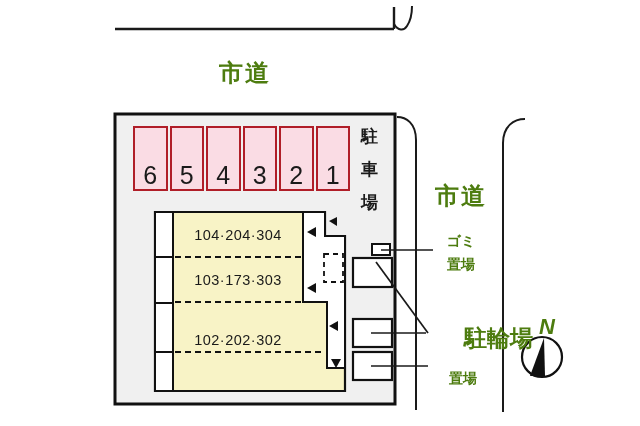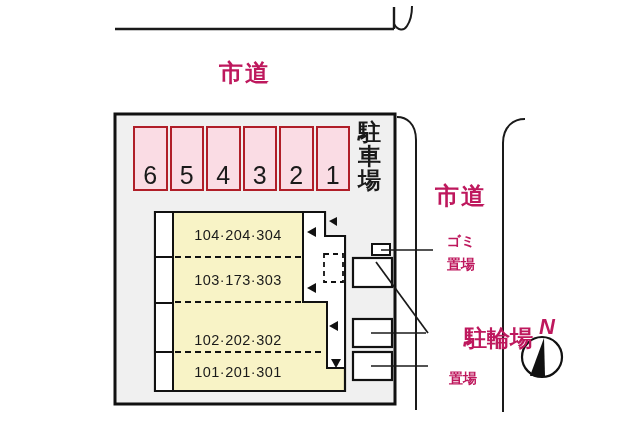--- a/index.html
+++ b/index.html
@@ -1,28 +1,28 @@
 <!DOCTYPE html>
 <html><head>
 <meta charset="utf-8">
 <style>
   html,body{margin:0;padding:0;background:#ffffff;}
   #stage{
     position:relative;width:640px;height:426px;background:#ffffff;overflow:hidden;
     font-family:"Liberation Sans", sans-serif;color:#1a1a1a;
   }
   #stage svg{position:absolute;left:0;top:0;z-index:1;}
-  .lbl{position:absolute;z-index:3;white-space:nowrap;color:#be185d;}
+  .lbl{position:absolute;z-index:3;white-space:nowrap;color:#4d7c0f;}
   .center{transform:translate(-50%,-50%);}
   .road-label{font-size:24px;font-weight:600;letter-spacing:2px;}
   .fac-label{font-size:14px;font-weight:600;line-height:23px;text-align:center;}
   .fac-label span{display:block;}
   .bicycle{font-size:23px;font-weight:600;padding-left:37px;}
   .parking-vert{
-    font-size:23px;font-weight:600;width:25px;line-height:24px;
+    font-size:17px;font-weight:600;width:25px;line-height:33px;
     word-break:break-all;text-align:center;z-index:3;position:absolute;
   }
   .stalls{
     position:absolute;left:133px;top:126px;width:217px;height:65px;
     display:flex;gap:2px;z-index:2;
   }
   .stall{
     flex:1;background:#fadce4;border:2px solid #b01e28;
     display:flex;align-items:flex-end;justify-content:center;
   }
@@ -105,21 +105,20 @@
     <div class="stall">
         <span class="num">1</span>
       </div>
   </div>
 
   <div class="parking-vert" style="left:357px;top:120px;">駐車場</div>
 
   <div class="room-label" style="left:238px;top:235px;">104·204·304</div>
   <div class="room-label" style="left:238px;top:280px;">103·173·303</div>
   <div class="room-label" style="left:238px;top:340px;">102·202·302</div>
-  <div class="room-label" style="left:238px;top:372px;">101·201·301</div>
 
   <div class="lbl road-label center" style="left:461px;top:196px;">市道</div>
 
   <div class="lbl fac-label center" style="left:461px;top:253px;">
     <span>ゴミ</span>
     <span>置場</span>
   </div>
 
   <div class="lbl bicycle" style="left:427px;top:323px;">駐輪場</div>
 

